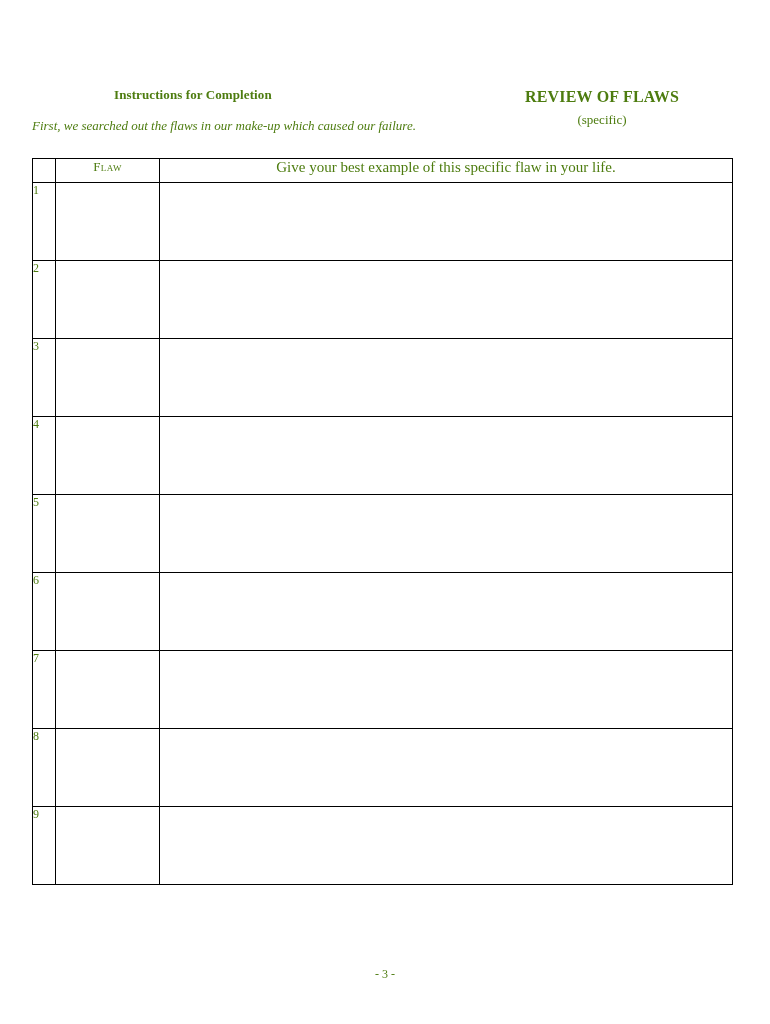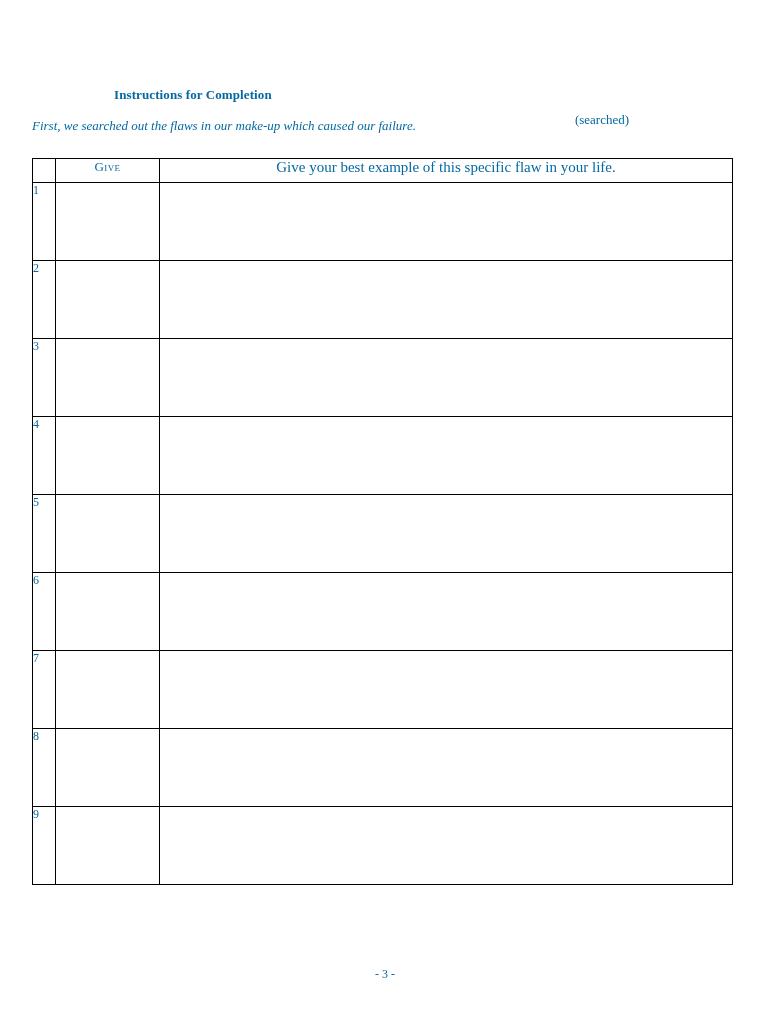--- a/index.html
+++ b/index.html
@@ -6,21 +6,21 @@
     margin: 0;
     padding: 0;
     background: #ffffff;
   }
   .page {
     position: relative;
     width: 770px;
     height: 1024px;
     background: #ffffff;
     font-family: "Liberation Serif", serif;
-    color: #0369a1;
+    color: #4d7c0f;
     box-sizing: border-box;
     overflow: hidden;
   }
 
   
   .header {
     position: absolute;
     top: 78px;
     left: 32px;
     right: 32px;
@@ -117,35 +117,36 @@
     font-size: 12px;
   }
 </style>
 </head>
 <body>
 
 <div class="page">
 
   <div class="header">
     <div class="instructions-title">Instructions for Completion</div>
-    <div class="optional">(searched)</div>
+    <div class="review-title">REVIEW OF FLAWS</div>
+    <div class="optional">(specific)</div>
     <div class="subtitle">First, we searched out the flaws in our make-up which caused our failure.</div>
   </div>
 
   <div class="table-wrap">
     <table class="flaws">
       <colgroup>
         <col class="c-num">
         <col class="c-flaw">
         <col class="c-example">
       </colgroup>
       <thead>
         <tr>
           <th class="num-head"></th>
-          <th class="flaw-head">Give</th>
+          <th class="flaw-head">Flaw</th>
           <th class="example-head">Give your best example of this specific flaw in your life.</th>
         </tr>
       </thead>
       <tbody>
         <tr>
           <td class="num-cell">1</td>
           <td class="flaw-cell"></td>
           <td class="example-cell"></td>
         </tr>
         <tr>

